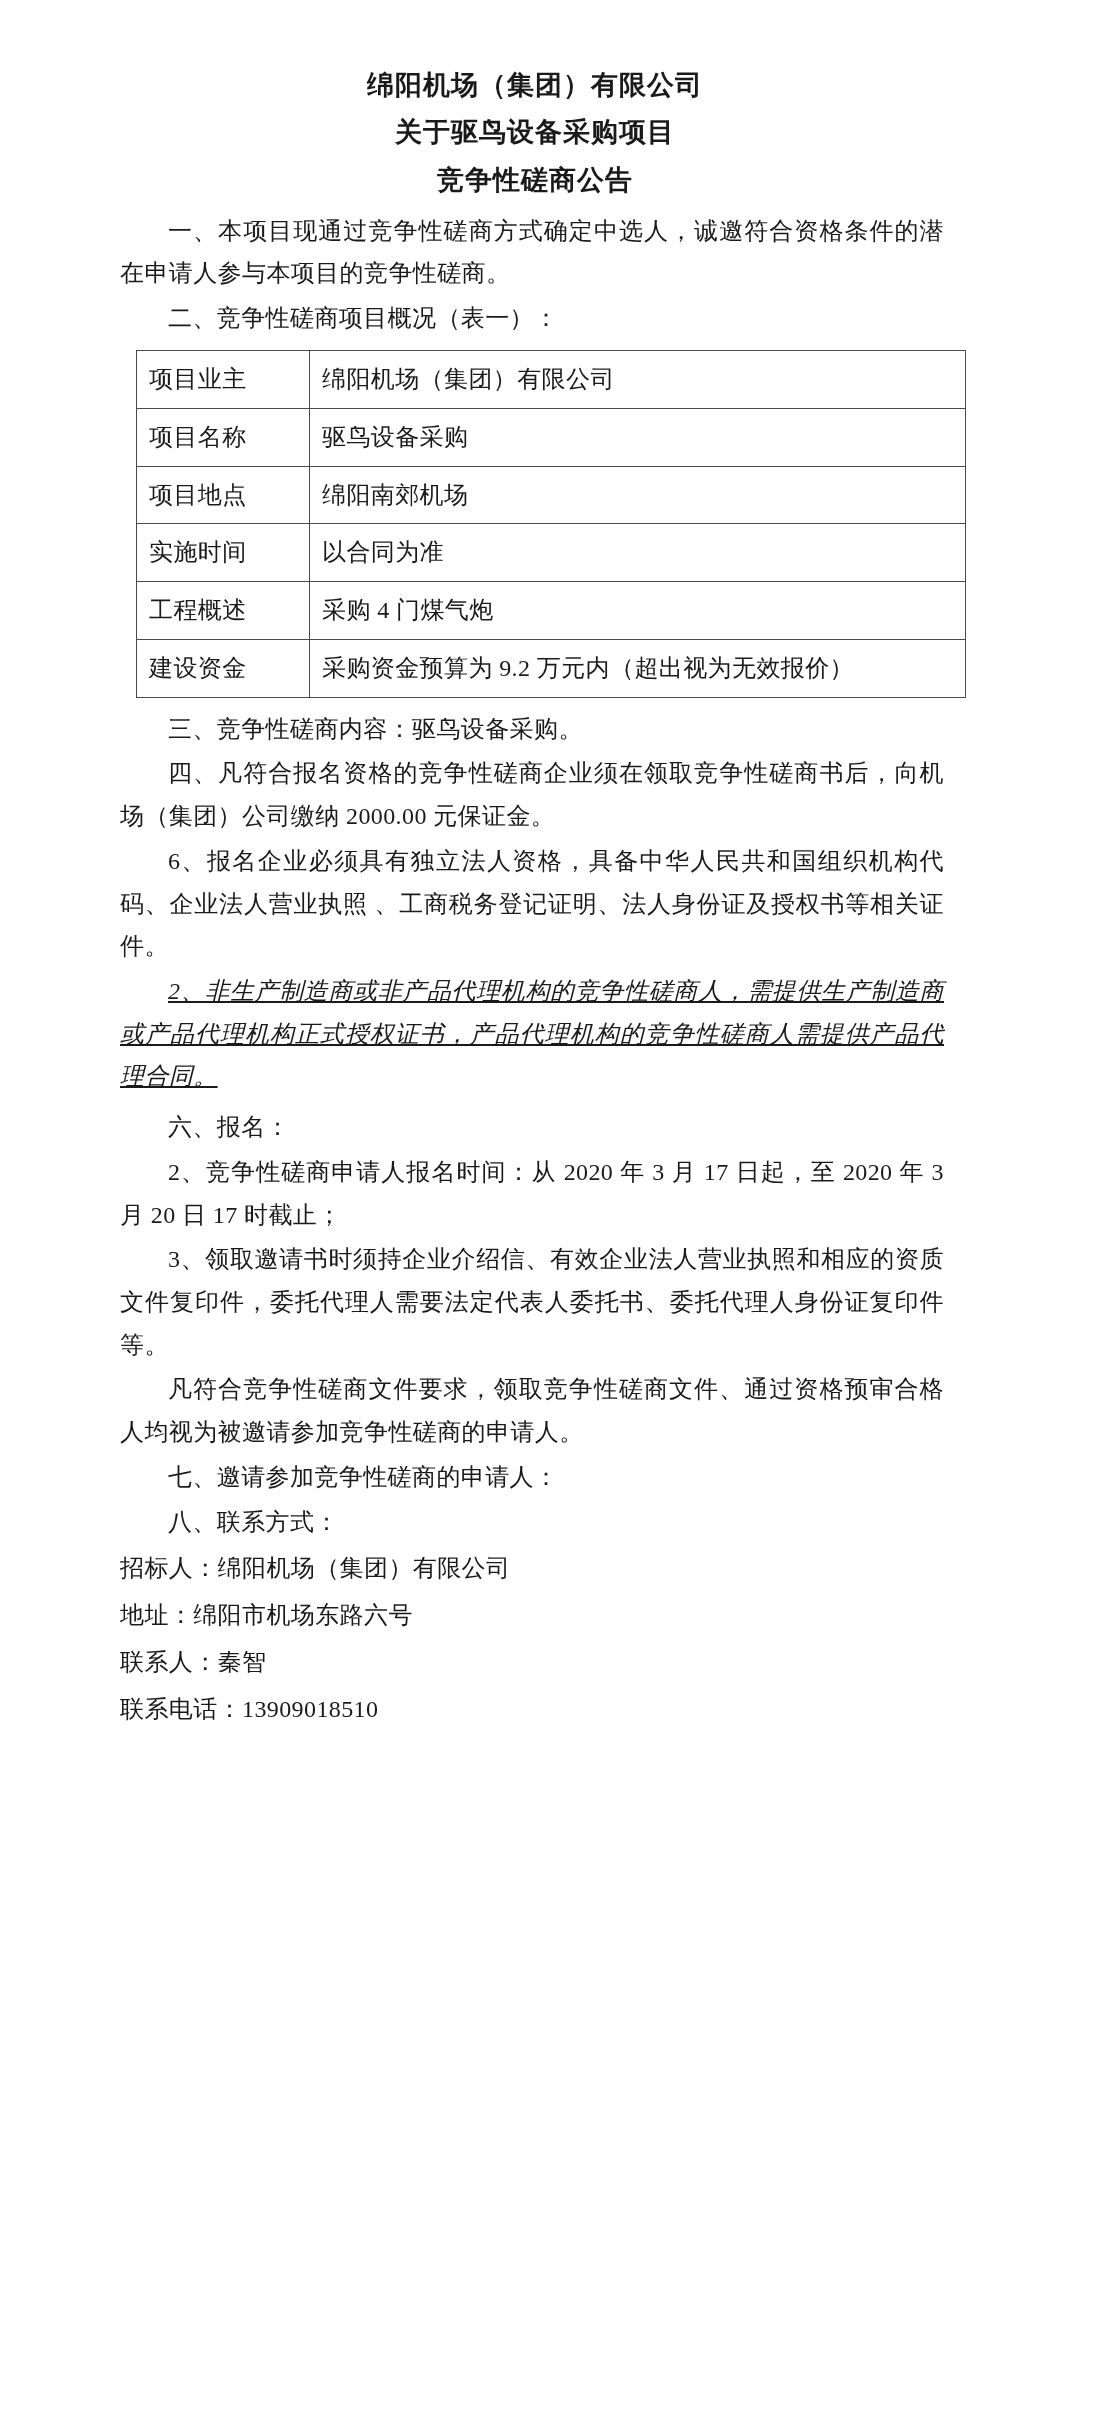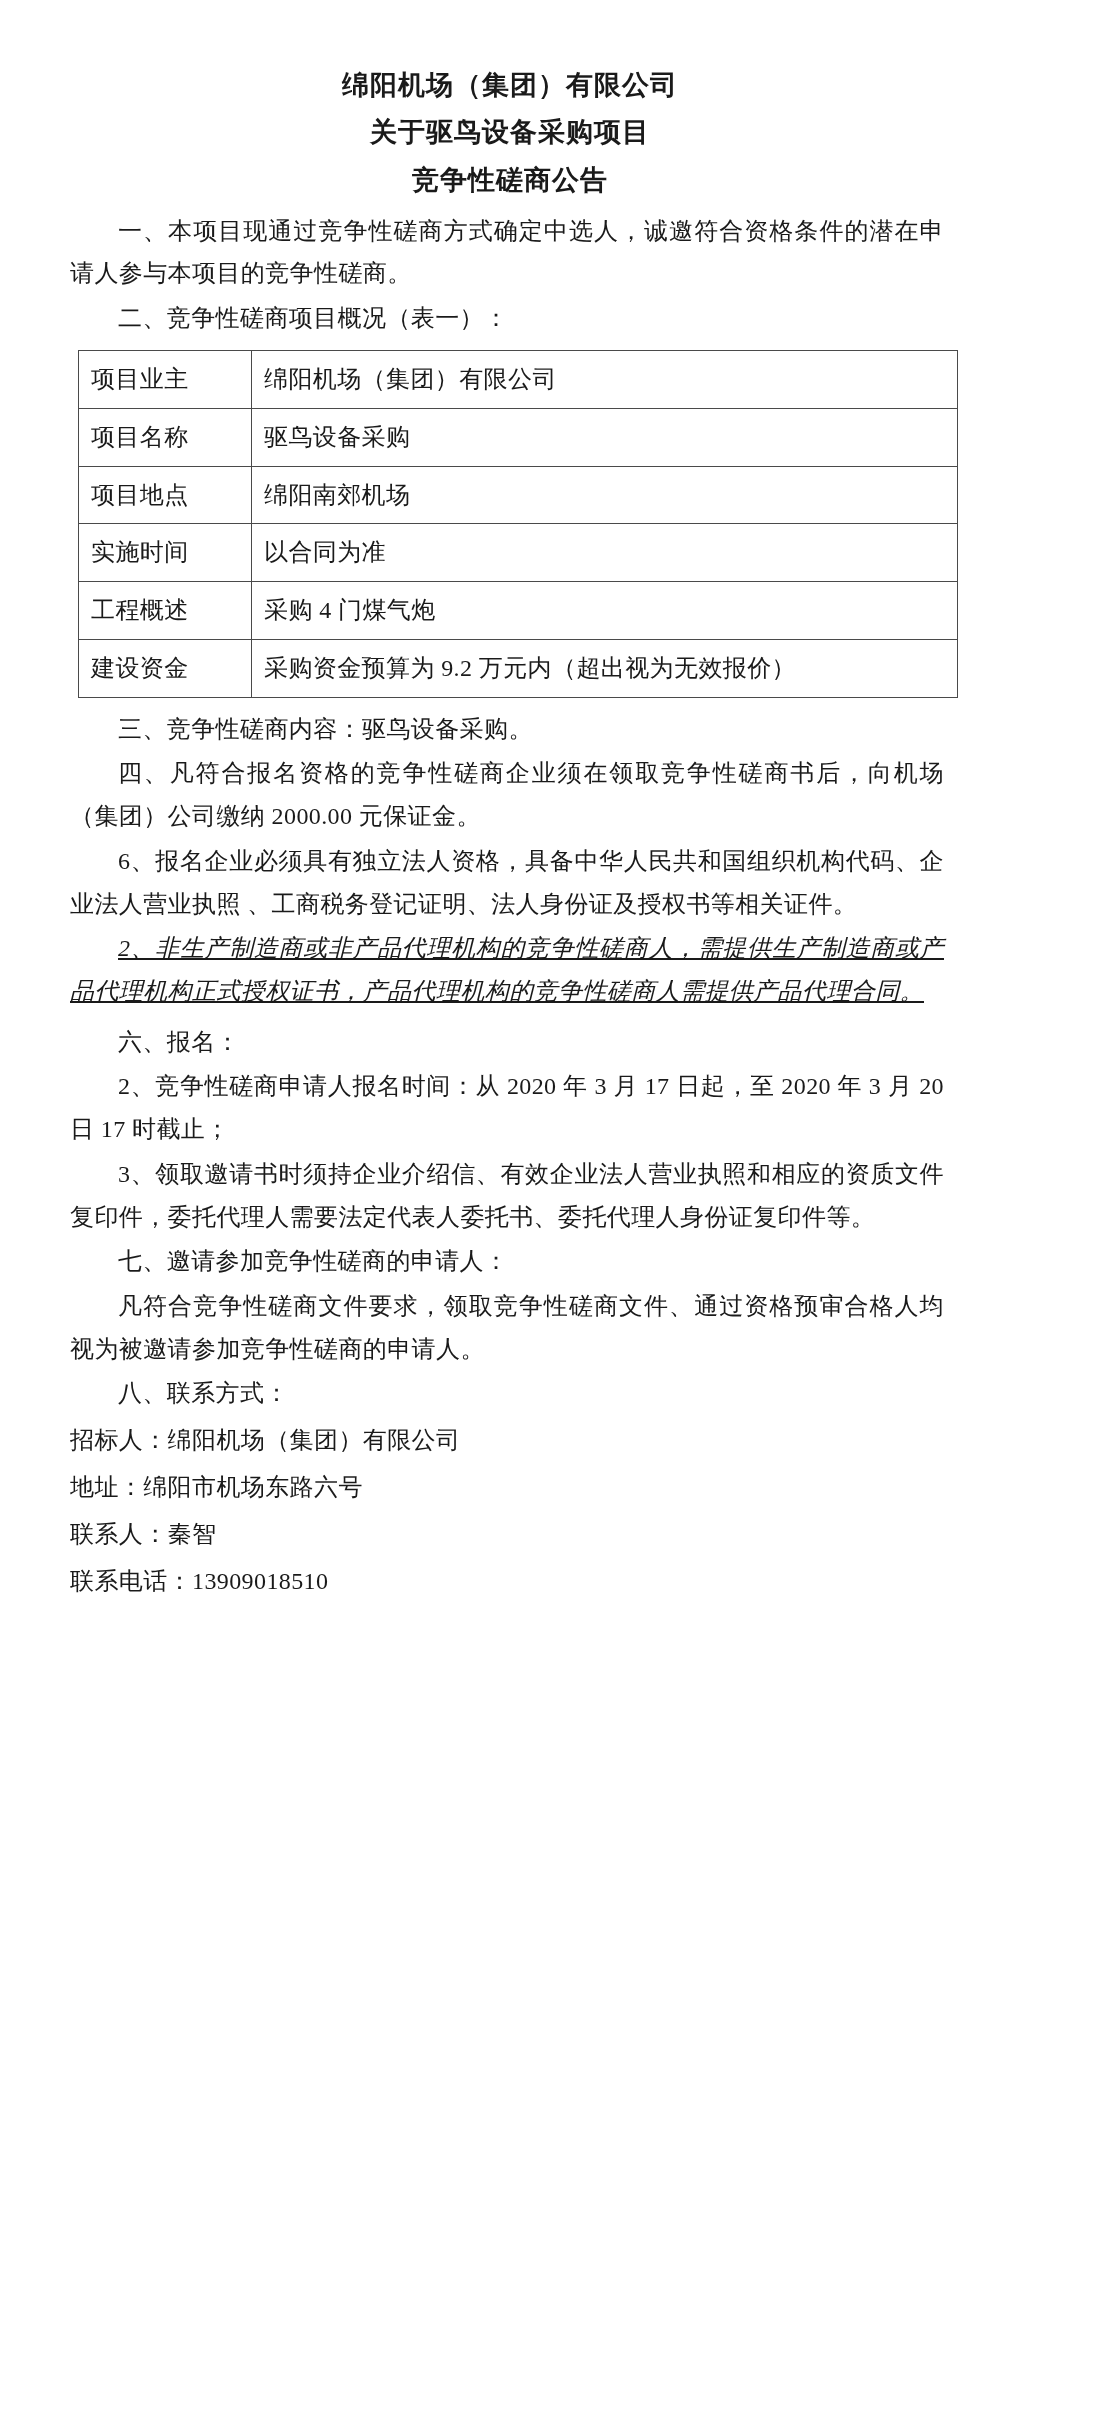--- a/index.html
+++ b/index.html
@@ -11,21 +11,21 @@
     font-family: "Liberation Serif", "DejaVu Serif", serif;
     color: #1a1a1a;
   }
   .page {
     position: relative;
     width: 1100px;
     min-height: 2431px;
     margin: 0 auto;
     background: #fff;
     box-sizing: border-box;
-    padding: 62px 150px 40px 70px;
+    padding: 62px 150px 40px 120px;
   }
   .title-block {
     text-align: center;
     margin-bottom: 6px;
   }
   .title-line {
     font-size: 27px;
     font-weight: bold;
     letter-spacing: 1px;
     line-height: 1.75;
@@ -40,21 +40,21 @@
     text-indent: 2em;
     letter-spacing: 0.4px;
   }
   p.italicish {
     font-style: italic;
     text-decoration: underline;
   }
   .tbl {
     border-collapse: collapse;
     width: 100%;
-    margin: 10px 0 10px 8px;
+    margin: 10px 0 10px 16px;
     table-layout: fixed;
     font-family: Liberation Serif, serif;
   }
   .tbl td {
     border: 1px solid #4a4a4a;
     font-size: 24px;
     line-height: 1.7;
     padding: 8px 10px 8px 12px;
     vertical-align: top;
     letter-spacing: 0.4px;
@@ -119,22 +119,22 @@
   <p class="para">三、竞争性磋商内容：驱鸟设备采购。</p>
   <p class="para">四、凡符合报名资格的竞争性磋商企业须在领取竞争性磋商书后，向机场（集团）公司缴纳 2000.00 元保证金。</p>
   <p class="para">6、报名企业必须具有独立法人资格，具备中华人民共和国组织机构代码、企业法人营业执照 、工商税务登记证明、法人身份证及授权书等相关证件。</p>
   <p class="para italicish">2、非生产制造商或非产品代理机构的竞争性磋商人，需提供生产制造商或产品代理机构正式授权证书，产品代理机构的竞争性磋商人需提供产品代理合同。</p>
 
   <div class="spacer-sm"></div>
 
   <p class="para">六、报名：</p>
   <p class="para">2、竞争性磋商申请人报名时间：从 2020 年 3 月 17 日起，至 2020 年 3 月 20 日 17 时截止；</p>
   <p class="para">3、领取邀请书时须持企业介绍信、有效企业法人营业执照和相应的资质文件复印件，委托代理人需要法定代表人委托书、委托代理人身份证复印件等。</p>
+  <p class="para">凡符合竞争性磋商文件要求，领取竞争性磋商文件、通过资格预审合格人均视为被邀请参加竞争性磋商的申请人。</p>
   <p class="para">七、邀请参加竞争性磋商的申请人：</p>
-  <p class="para">凡符合竞争性磋商文件要求，领取竞争性磋商文件、通过资格预审合格人均视为被邀请参加竞争性磋商的申请人。</p>
   <p class="para">八、联系方式：</p>
 
   <div class="contact-block">
     <p>招标人：绵阳机场（集团）有限公司</p>
     <p>地址：绵阳市机场东路六号</p>
     <p>联系人：秦智</p>
     <p>联系电话：13909018510</p>
   </div>
 
 </div>

